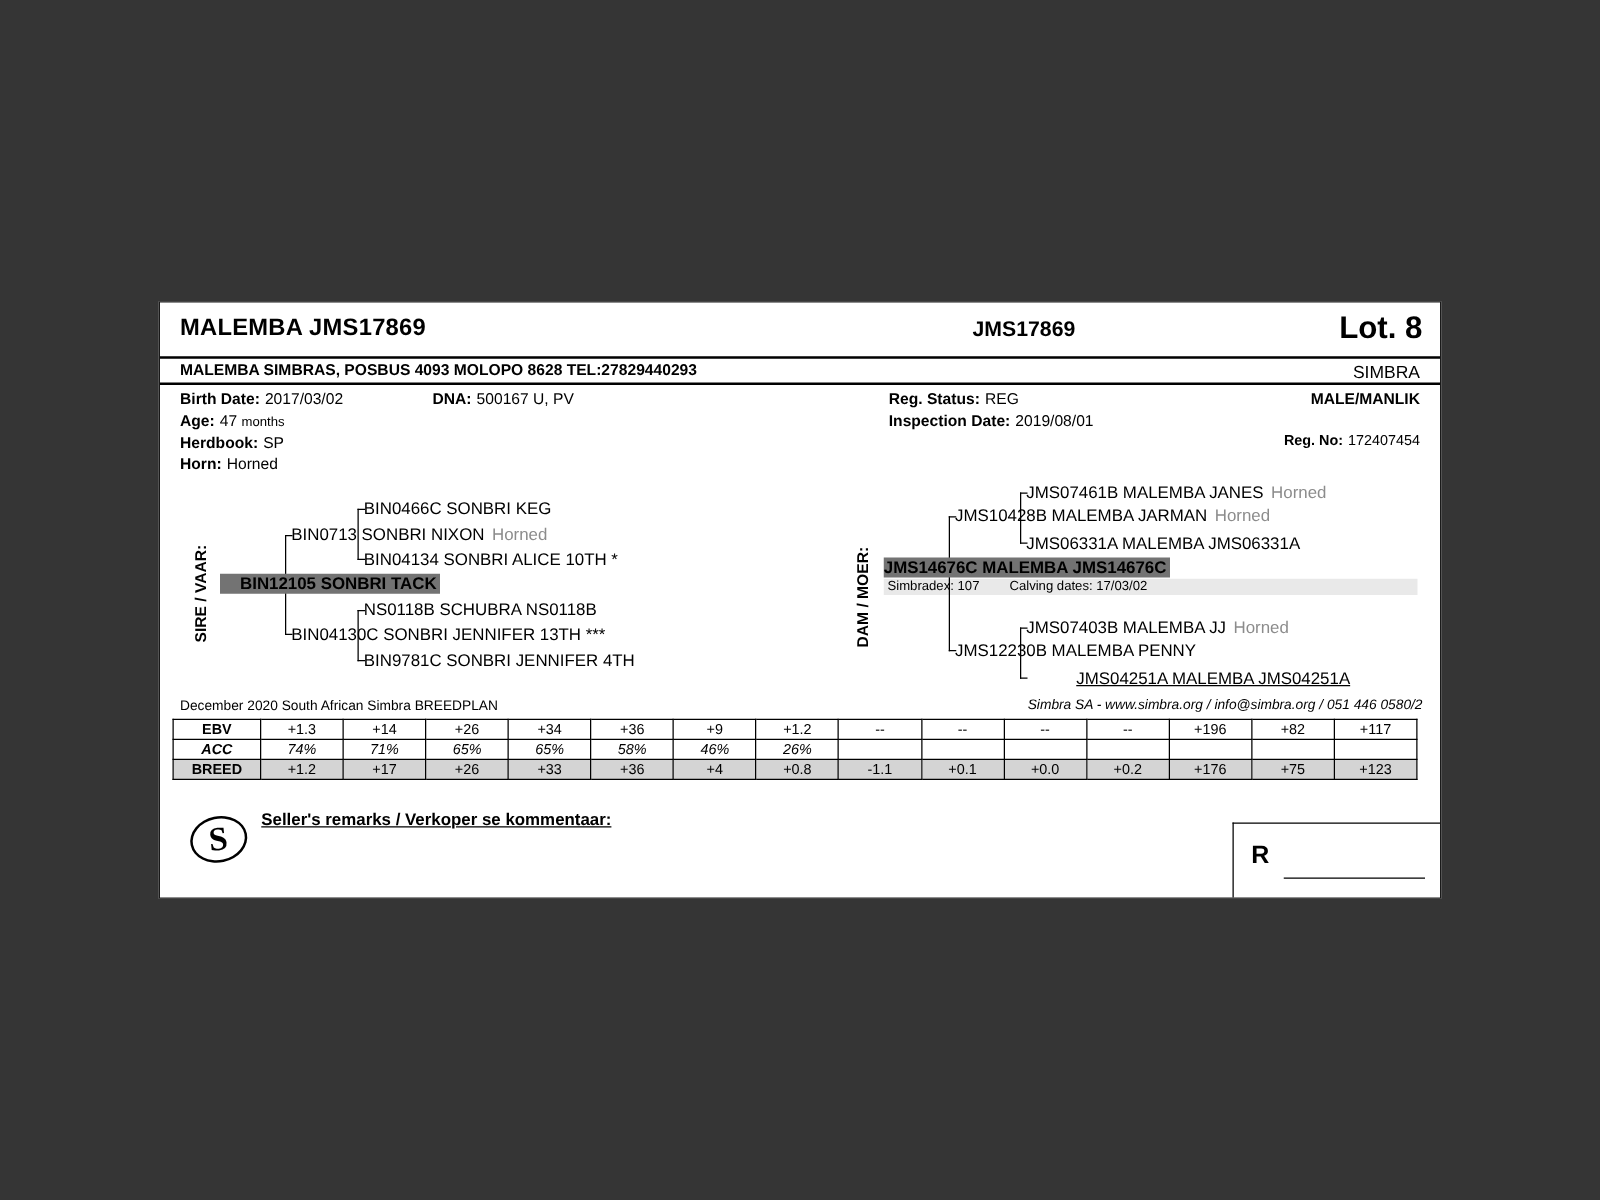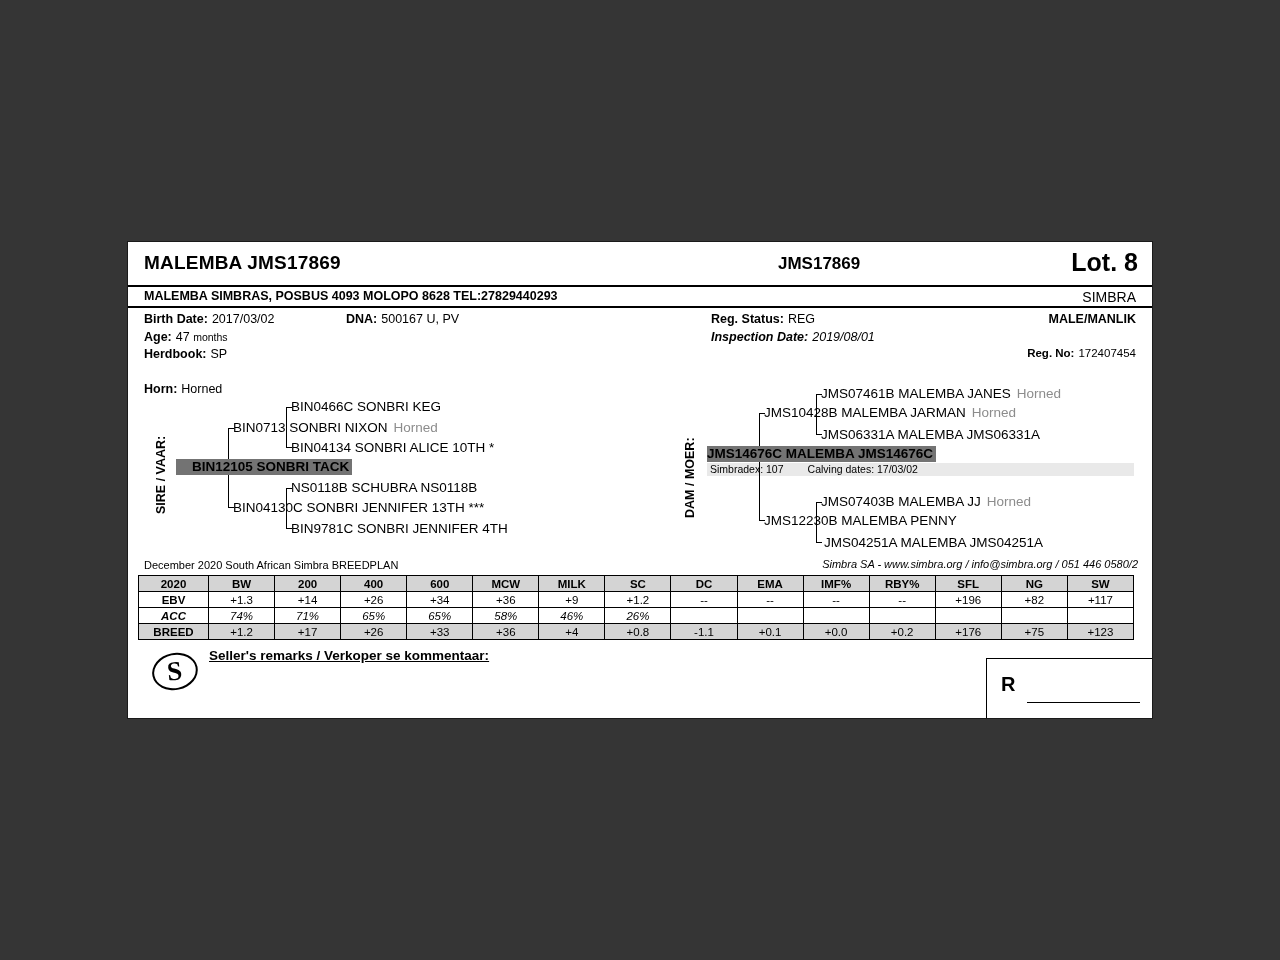--- a/index.html
+++ b/index.html
@@ -71,32 +71,32 @@
   <div class="fld" style="left:583px; top:70px;">
     <b>Reg. Status:</b><span>REG</span>
   </div>
   <div class="fld bold-val" style="right:16px; top:70px;">
     <span>MALE/MANLIK</span>
   </div>
 
   <div class="fld" style="left:16px; top:88px;">
     <b>Age:</b><span>47</span>&nbsp;<span class="small">months</span>
   </div>
-  <div class="fld" style="left:583px; top:88px;font-style:italic;">
+  <div class="fld" style="left:583px; top:88px;">
     <b>Inspection Date:</b><span>2019/08/01</span>
   </div>
 
   <div class="fld" style="left:16px; top:105px;">
     <b>Herdbook:</b><span>SP</span>
   </div>
   <div class="fld" style="right:16px; top:105px; font-size:11.5px;">
     <b>Reg. No:</b><span>172407454</span>
   </div>
 
-  <div class="fld" style="left:16px; top:140px;">
+  <div class="fld" style="left:16px; top:122px;">
     <b>Horn:</b><span>Horned</span>
   </div>
 
   <div class="axis" style="left:26px; top:272px;">SIRE / VAAR:</div>
 
   <div class="brk" style="left:100px; top:186px; height:80px;"></div>
   <div class="brk" style="left:158px; top:165px; height:41px;"></div>
   <div class="brk" style="left:158px; top:246px; height:41px;"></div>
 
   <div class="ped" style="left:163px; top:157px;">
@@ -141,49 +141,32 @@
   </div>
   <div class="dam-band" style="top:221px;">
     <span>Simbradex: 107</span><span>Calving dates: 17/03/02</span>
   </div>
   <div class="ped" style="left:693px; top:252px;">
     <span>JMS07403B MALEMBA JJ</span><span class="tag">Horned</span>
   </div>
   <div class="ped" style="left:636px; top:271px;">
     <span>JMS12230B MALEMBA PENNY</span><span class="tag"></span>
   </div>
-  <div class="ped" style="left:696px; top:293px;">
+  <div class="ped" style="left:733px; top:293px;text-decoration:underline;">
     <span>JMS04251A MALEMBA JMS04251A</span><span class="tag"></span>
   </div>
 
   <div class="bp-title">December 2020 South African Simbra BREEDPLAN</div>
   <div class="bp-src">Simbra SA - www.simbra.org / info@simbra.org / 051 446 0580/2</div>
 
   <table class="bp">
     <colgroup>
         <col style="width:70px">
       </colgroup>
     <tbody>
-        <tr>
-      <th>2020</th>
-      <th>BW</th>
-      <th>200</th>
-      <th>400</th>
-      <th>600</th>
-      <th>MCW</th>
-      <th>MILK</th>
-      <th>SC</th>
-      <th>DC</th>
-      <th>EMA</th>
-      <th>IMF%</th>
-      <th>RBY%</th>
-      <th>SFL</th>
-      <th>NG</th>
-      <th>SW</th>
-    </tr>
     <tr>
       <td class="lbl">EBV</td>
       <td>+1.3</td>
       <td>+14</td>
       <td>+26</td>
       <td>+34</td>
       <td>+36</td>
       <td>+9</td>
       <td>+1.2</td>
       <td>--</td>

